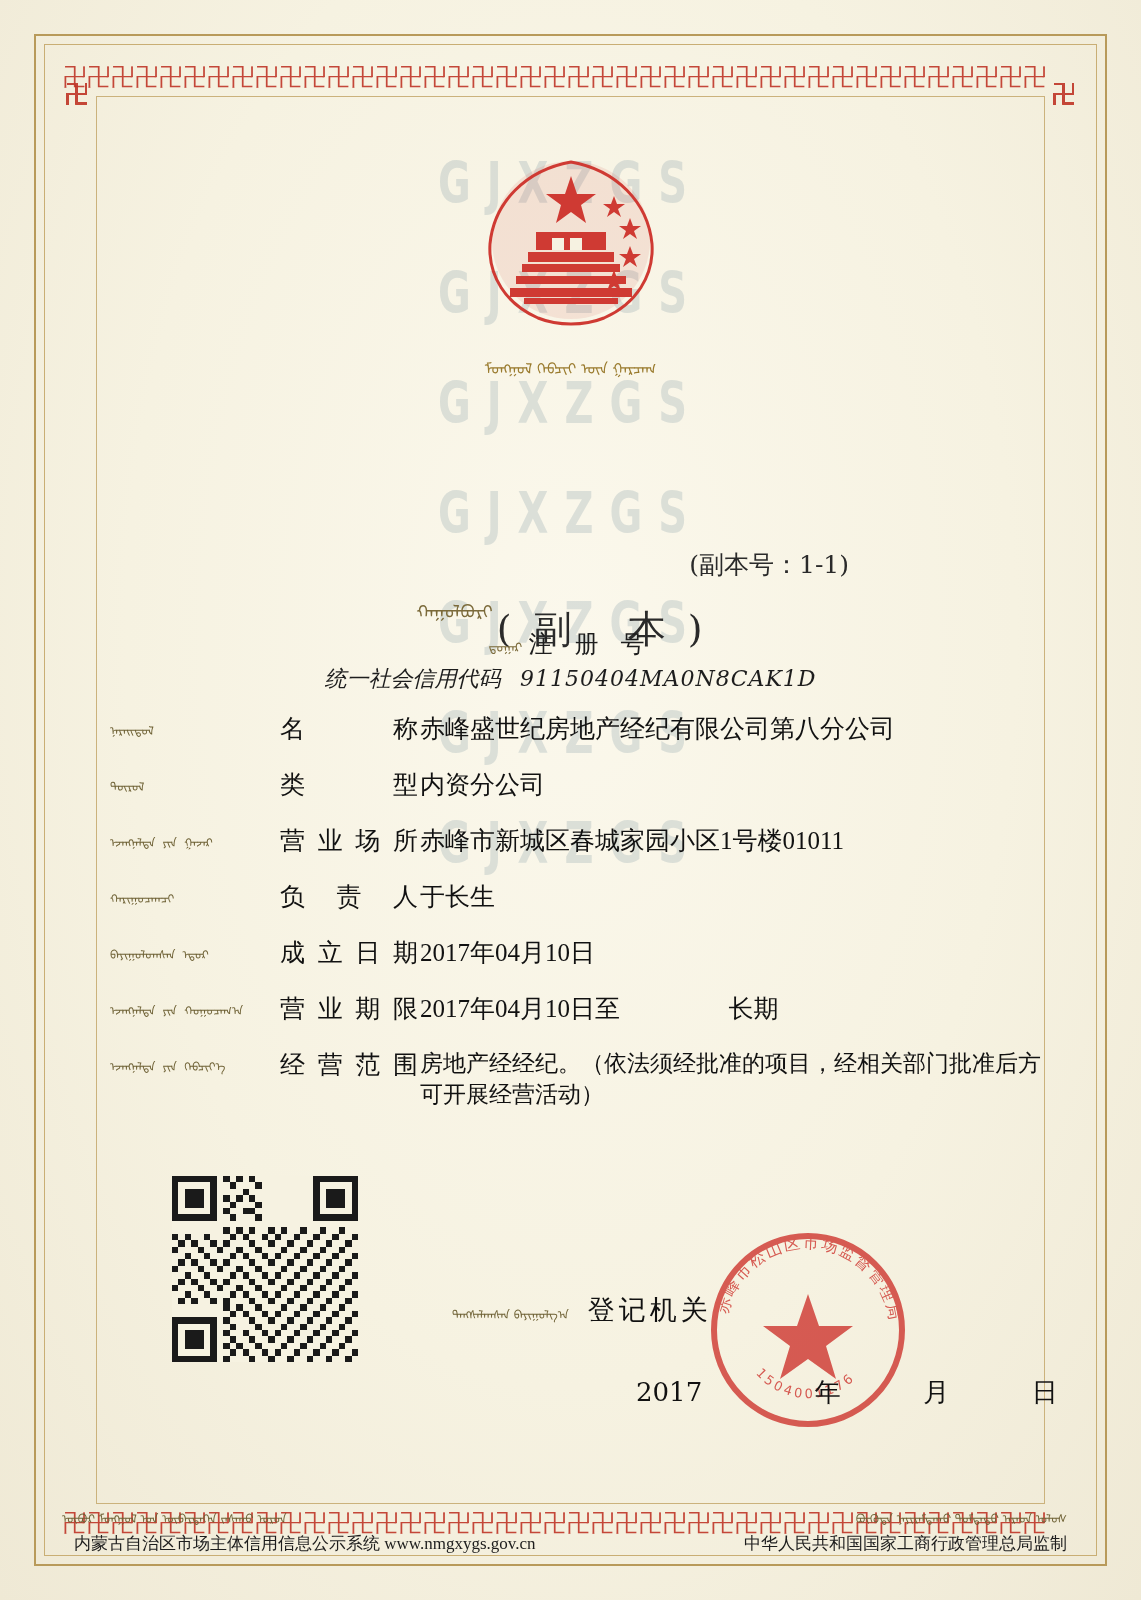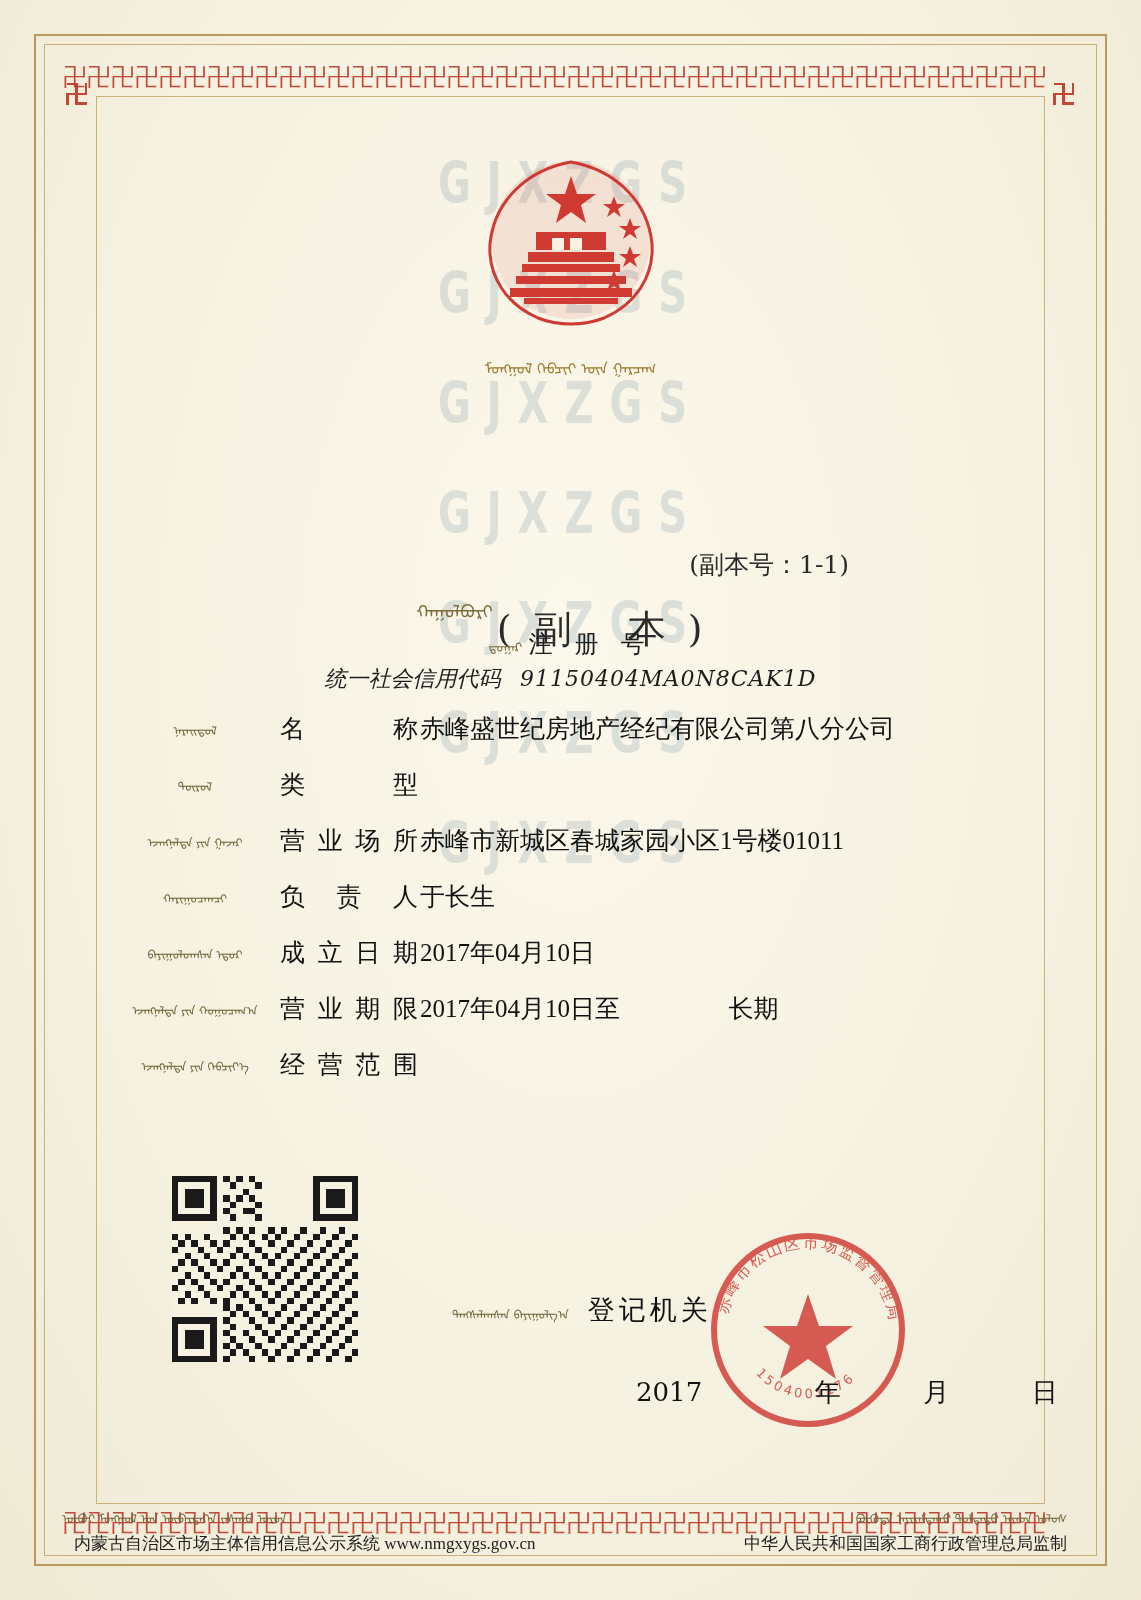--- a/index.html
+++ b/index.html
@@ -113,24 +113,24 @@
     position:absolute;top:706px;left:110px;right:96px;
   }
   .row{
     display:flex;align-items:flex-start;
     min-height:52px;
     margin-bottom:4px;
   }
   .mn-col{
     width:170px;flex:0 0 170px;
     color:#6f6236;font-size:12px;
-    font-family:Liberation Sans, sans-serif;
+    font-family:Liberation Mono, monospace;
     letter-spacing:2px;
     padding-top:12px;
-    text-align:center;
+    text-align:left;
   }
   .label-col{
     width:140px;flex:0 0 140px;
     font-size:25px;color:#111;
     letter-spacing:2px;
     padding-top:6px;
     text-align:justify;
     display:flex;justify-content:space-between;
   }
   .label-col span{display:inline-block;}
@@ -276,20 +276,21 @@
       </div>
       <div class="value-col">赤峰盛世纪房地产经纪有限公司第八分公司</div>
     </div>
 
     <div class="row">
       <div class="mn-col">ᠲᠥᠷᠥᠯ</div>
       <div class="label-col">
         <span>类</span>
         <span>型</span>
       </div>
+      <div class="value-col">内资分公司</div>
     </div>
 
     <div class="row">
       <div class="mn-col">ᠡᠵᠡᠩᠨᠡᠯᠲᠡ ᠶᠢᠨ ᠭᠠᠵᠠᠷ</div>
       <div class="label-col">
         <span>营</span>
         <span>业</span>
         <span>场</span>
         <span>所</span>
       </div>
@@ -333,20 +334,21 @@
     </div>
 
     <div class="row">
       <div class="mn-col">ᠡᠵᠡᠩᠨᠡᠯᠲᠡ ᠶᠢᠨ ᠬᠡᠪᠴᠢᠶ᠎ᠡ</div>
       <div class="label-col">
         <span>经</span>
         <span>营</span>
         <span>范</span>
         <span>围</span>
       </div>
+      <div class="value-col small">房地产经经纪。（依法须经批准的项目，经相关部门批准后方可开展经营活动）</div>
     </div>
 
   </div>
 
   <div class="qr">
     <svg viewBox="0 0 29 29" width="186" height="186" shape-rendering="crispEdges">
       <rect width="29" height="29" fill="#f6f2e1"></rect>
       <g fill="#1a1a1a">
         <rect x="0" y="0" width="7" height="1"></rect>
           <rect x="0" y="6" width="7" height="1"></rect>

